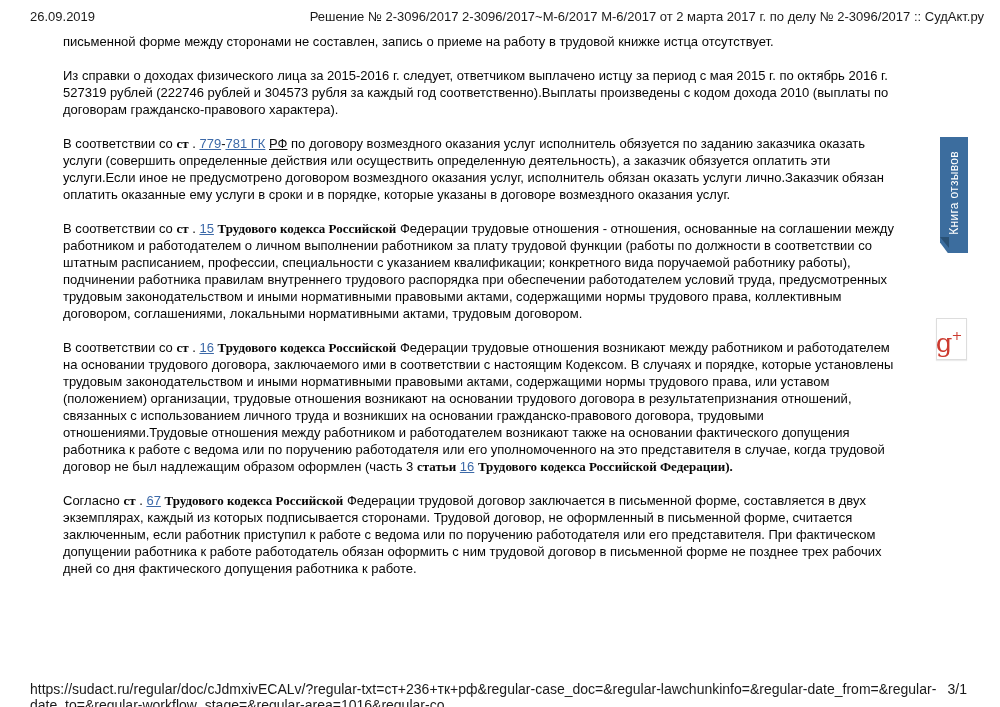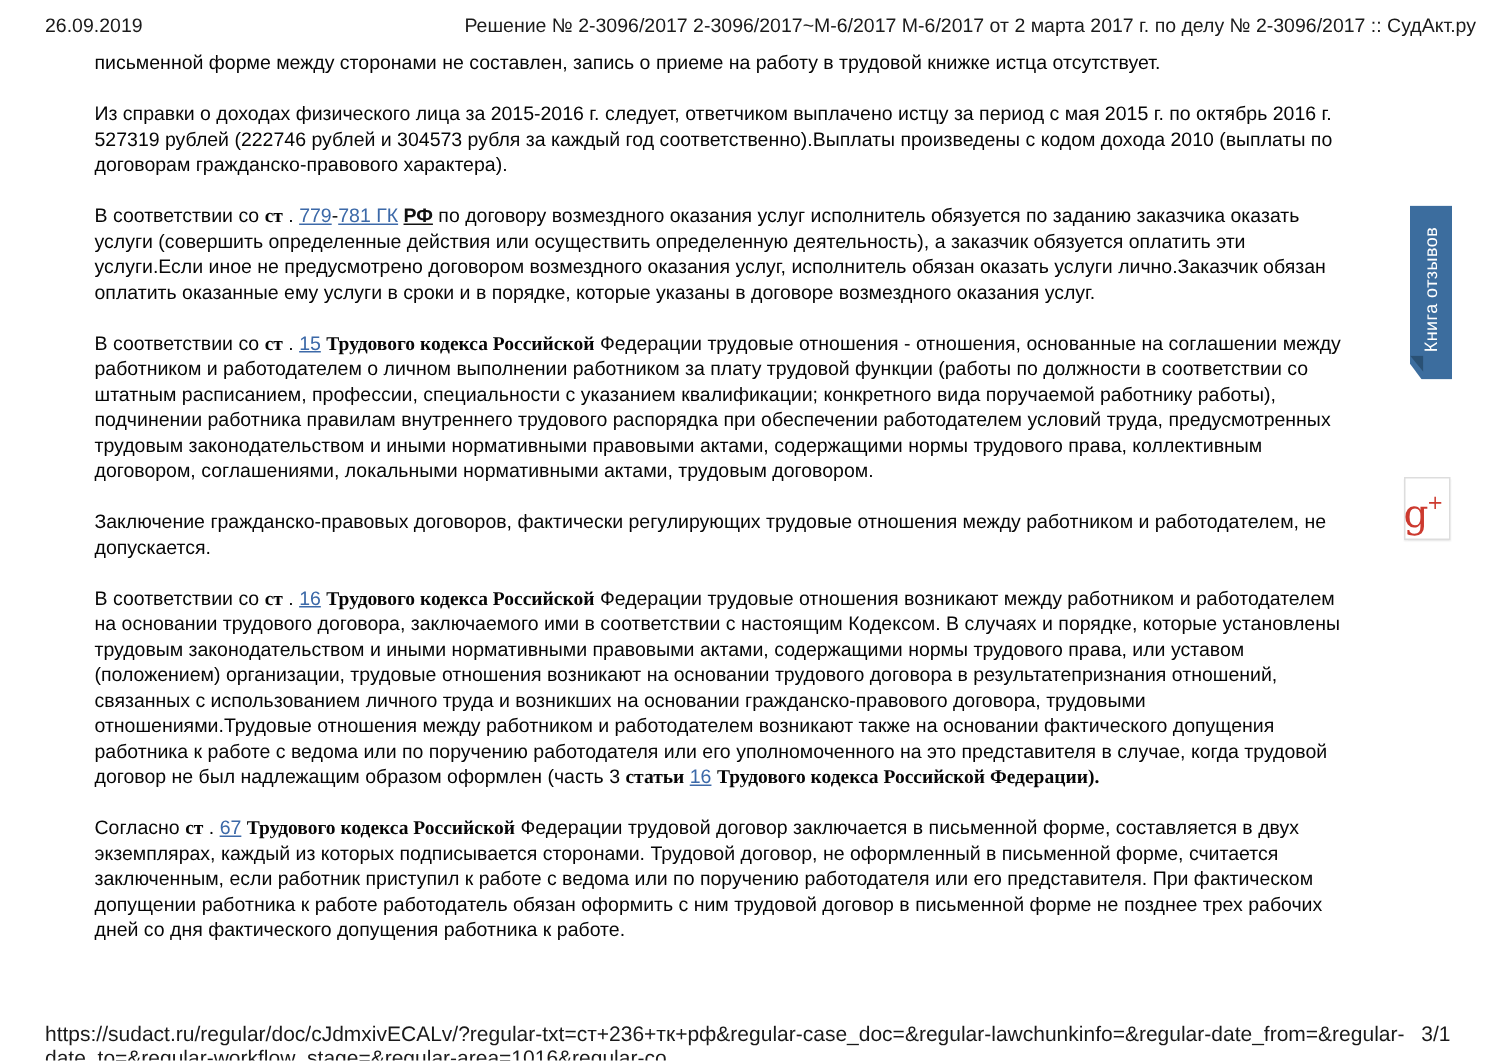--- a/index.html
+++ b/index.html
@@ -20,21 +20,21 @@
   .print-title { position: absolute; left: 0; right: 16px; top: 0; text-align: right; }
 
   
   .doc-body {
     position: absolute; left: 63px; top: 33px; width: 841px;
     font-size: 13px; line-height: 17px; color: #060606;
   }
   .doc-body p { margin: 0 0 17px 0; }
   .seg-n { font-weight: normal; }
   .seg-b { font-weight: bold; font-family: Liberation Serif, serif; }
-  .seg-bu { font-weight: bold; text-decoration: underline; color: #111; }
+  .seg-bu { font-weight: normal; text-decoration: underline; color: #111; }
   a.seg-a { color: var(--link, #3c69a8); text-decoration: underline; cursor: pointer; }
 
   
   .feedback-ribbon {
     position: absolute; top: 137px; right: 32px;
     width: 28px; height: 116px;
     background: var(--ribbon, #3c6d9e);
     clip-path: polygon(0 0, 100% 0, 100% 100%, 28% 100%, 0 91%);
     cursor: pointer;
   }
@@ -83,21 +83,20 @@
 <div class="print-header">
   <span class="print-date">26.09.2019</span>
   <span class="print-title">Решение № 2-3096/2017 2-3096/2017~М-6/2017 М-6/2017 от 2 марта 2017 г. по делу № 2-3096/2017 :: СудАкт.ру</span>
 </div>
 
 <div class="doc-body">
     <p><span class="seg-n">письменной форме между сторонами не составлен, запись о приеме на работу в трудовой книжке истца отсутствует.</span></p>
     <p><span class="seg-n">Из справки о доходах физического лица за 2015-2016 г. следует, ответчиком выплачено истцу за период с мая 2015 г. по октябрь 2016 г. 527319 рублей (222746 рублей и 304573 рубля за каждый год соответственно).Выплаты произведены с кодом дохода 2010 (выплаты по договорам гражданско-правового характера).</span></p>
     <p><span class="seg-n">В соответствии со </span><span class="seg-b">ст</span><span class="seg-n"> . </span><a class="seg-a" href="#">779</a><span class="seg-n">-</span><a class="seg-a" href="#">781 ГК</a><span class="seg-n"> </span><span class="seg-bu">РФ</span><span class="seg-n"> по договору возмездного оказания услуг исполнитель обязуется по заданию заказчика оказать услуги (совершить определенные действия или осуществить определенную деятельность), а заказчик обязуется оплатить эти услуги.Если иное не предусмотрено договором возмездного оказания услуг, исполнитель обязан оказать услуги лично.Заказчик обязан оплатить оказанные ему услуги в сроки и в порядке, которые указаны в договоре возмездного оказания услуг.</span></p>
     <p><span class="seg-n">В соответствии со </span><span class="seg-b">ст</span><span class="seg-n"> . </span><a class="seg-a" href="#">15</a><span class="seg-n"> </span><span class="seg-b">Трудового кодекса Российской</span><span class="seg-n"> Федерации трудовые отношения - отношения, основанные на соглашении между работником и работодателем о личном выполнении работником за плату трудовой функции (работы по должности в соответствии со штатным расписанием, профессии, специальности с указанием квалификации; конкретного вида поручаемой работнику работы), подчинении работника правилам внутреннего трудового распорядка при обеспечении работодателем условий труда, предусмотренных трудовым законодательством и иными нормативными правовыми актами, содержащими нормы трудового права, коллективным договором, соглашениями, локальными нормативными актами, трудовым договором.</span></p>
-    <p><span class="seg-n">Заключение гражданско-правовых договоров, фактически регулирующих трудовые отношения между работником и работодателем, не допускается.</span></p>
     <p><span class="seg-n">В соответствии со </span><span class="seg-b">ст</span><span class="seg-n"> . </span><a class="seg-a" href="#">16</a><span class="seg-n"> </span><span class="seg-b">Трудового кодекса Российской</span><span class="seg-n"> Федерации трудовые отношения возникают между работником и работодателем на основании трудового договора, заключаемого ими в соответствии с настоящим Кодексом. В случаях и порядке, которые установлены трудовым законодательством и иными нормативными правовыми актами, содержащими нормы трудового права, или уставом (положением) организации, трудовые отношения возникают на основании трудового договора в результатепризнания отношений, связанных с использованием личного труда и возникших на основании гражданско-правового договора, трудовыми отношениями.Трудовые отношения между работником и работодателем возникают также на основании фактического допущения работника к работе с ведома или по поручению работодателя или его уполномоченного на это представителя в случае, когда трудовой договор не был надлежащим образом оформлен (часть 3 </span><span class="seg-b">статьи</span><span class="seg-n"> </span><a class="seg-a" href="#">16</a><span class="seg-n"> </span><span class="seg-b">Трудового кодекса Российской Федерации).</span></p>
     <p><span class="seg-n">Согласно </span><span class="seg-b">ст</span><span class="seg-n"> . </span><a class="seg-a" href="#">67</a><span class="seg-n"> </span><span class="seg-b">Трудового кодекса Российской</span><span class="seg-n"> Федерации трудовой договор заключается в письменной форме, составляется в двух экземплярах, каждый из которых подписывается сторонами. Трудовой договор, не оформленный в письменной форме, считается заключенным, если работник приступил к работе с ведома или по поручению работодателя или его представителя. При фактическом допущении работника к работе работодатель обязан оформить с ним трудовой договор в письменной форме не позднее трех рабочих дней со дня фактического допущения работника к работе.</span></p>
   </div>
 
 <div class="feedback-ribbon">
   <span class="vtext">Книга отзывов</span>
   <span class="fold"></span>
 </div>
 
 <div class="gplus-box">

